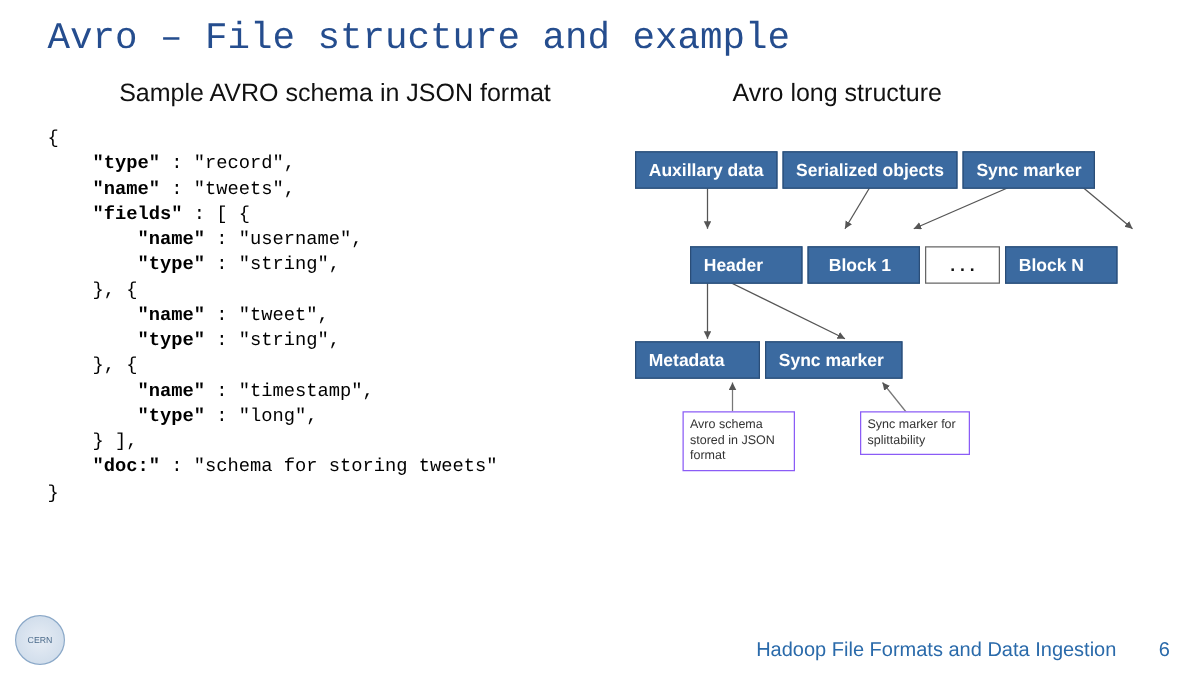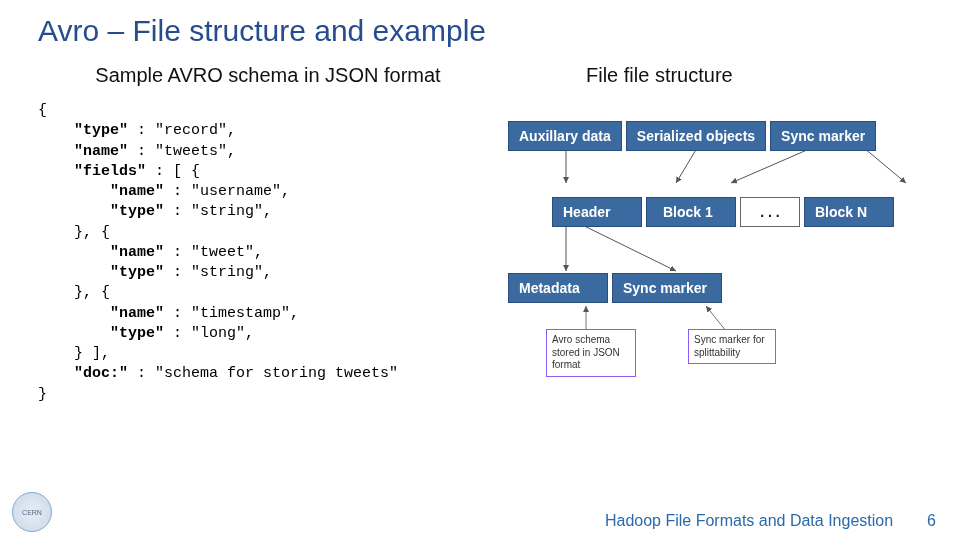--- a/index.html
+++ b/index.html
@@ -9,20 +9,21 @@
     height: 540px;
     font-family: Arial, Helvetica, sans-serif;
     background: #fff;
     position: relative;
   }
   .title {
     color: #254d8e;
     font-size: 30px;
     padding: 14px 0 8px 38px;
     font-weight: 400;
+    font-family: Liberation Mono, monospace;
   }
   .content {
     display: flex;
     padding: 0 12px 0 38px;
   }
   .left {
     width: 460px;
   }
   .right {
     flex: 1;
@@ -123,21 +124,21 @@
 </span><span>        </span><span class="kw">"type"</span><span> : "string",
 </span><span>    </span><span>}, {
 </span><span>        </span><span class="kw">"name"</span><span> : "timestamp",
 </span><span>        </span><span class="kw">"type"</span><span> : "long",
 </span><span>    </span><span>} ],
 </span><span>    </span><span class="kw">"doc:"</span><span> : "schema for storing tweets"
 </span><span></span><span>}
 </span></pre>
   </div>
   <div class="right">
-    <div class="rightsub">File file structure</div>
+    <div class="rightsub">Avro long structure</div>
     <div class="diagram">
 
       <svg class="connect" width="460" height="280">
         <defs>
           <marker id="arr" markerWidth="8" markerHeight="8" refX="6" refY="3" orient="auto">
             <path d="M0,0 L6,3 L0,6 Z" fill="#555"></path>
           </marker>
         </defs>
 
         <line x1="60" y1="32" x2="60" y2="82" stroke="#555" marker-end="url(#arr)"></line>

